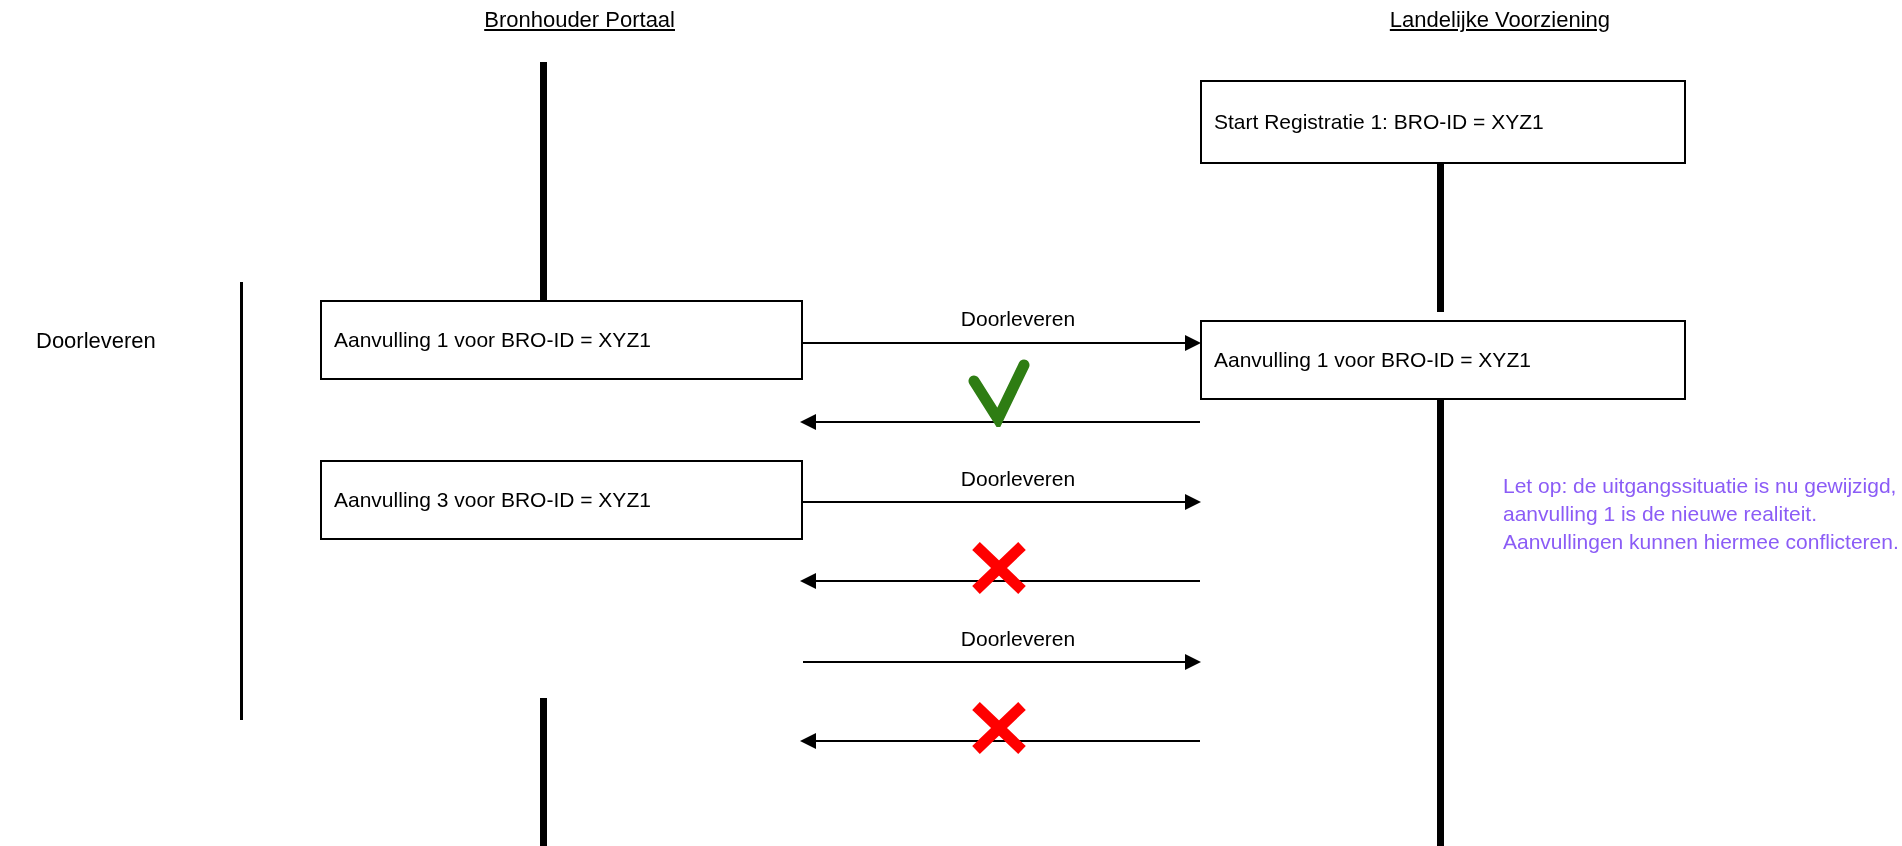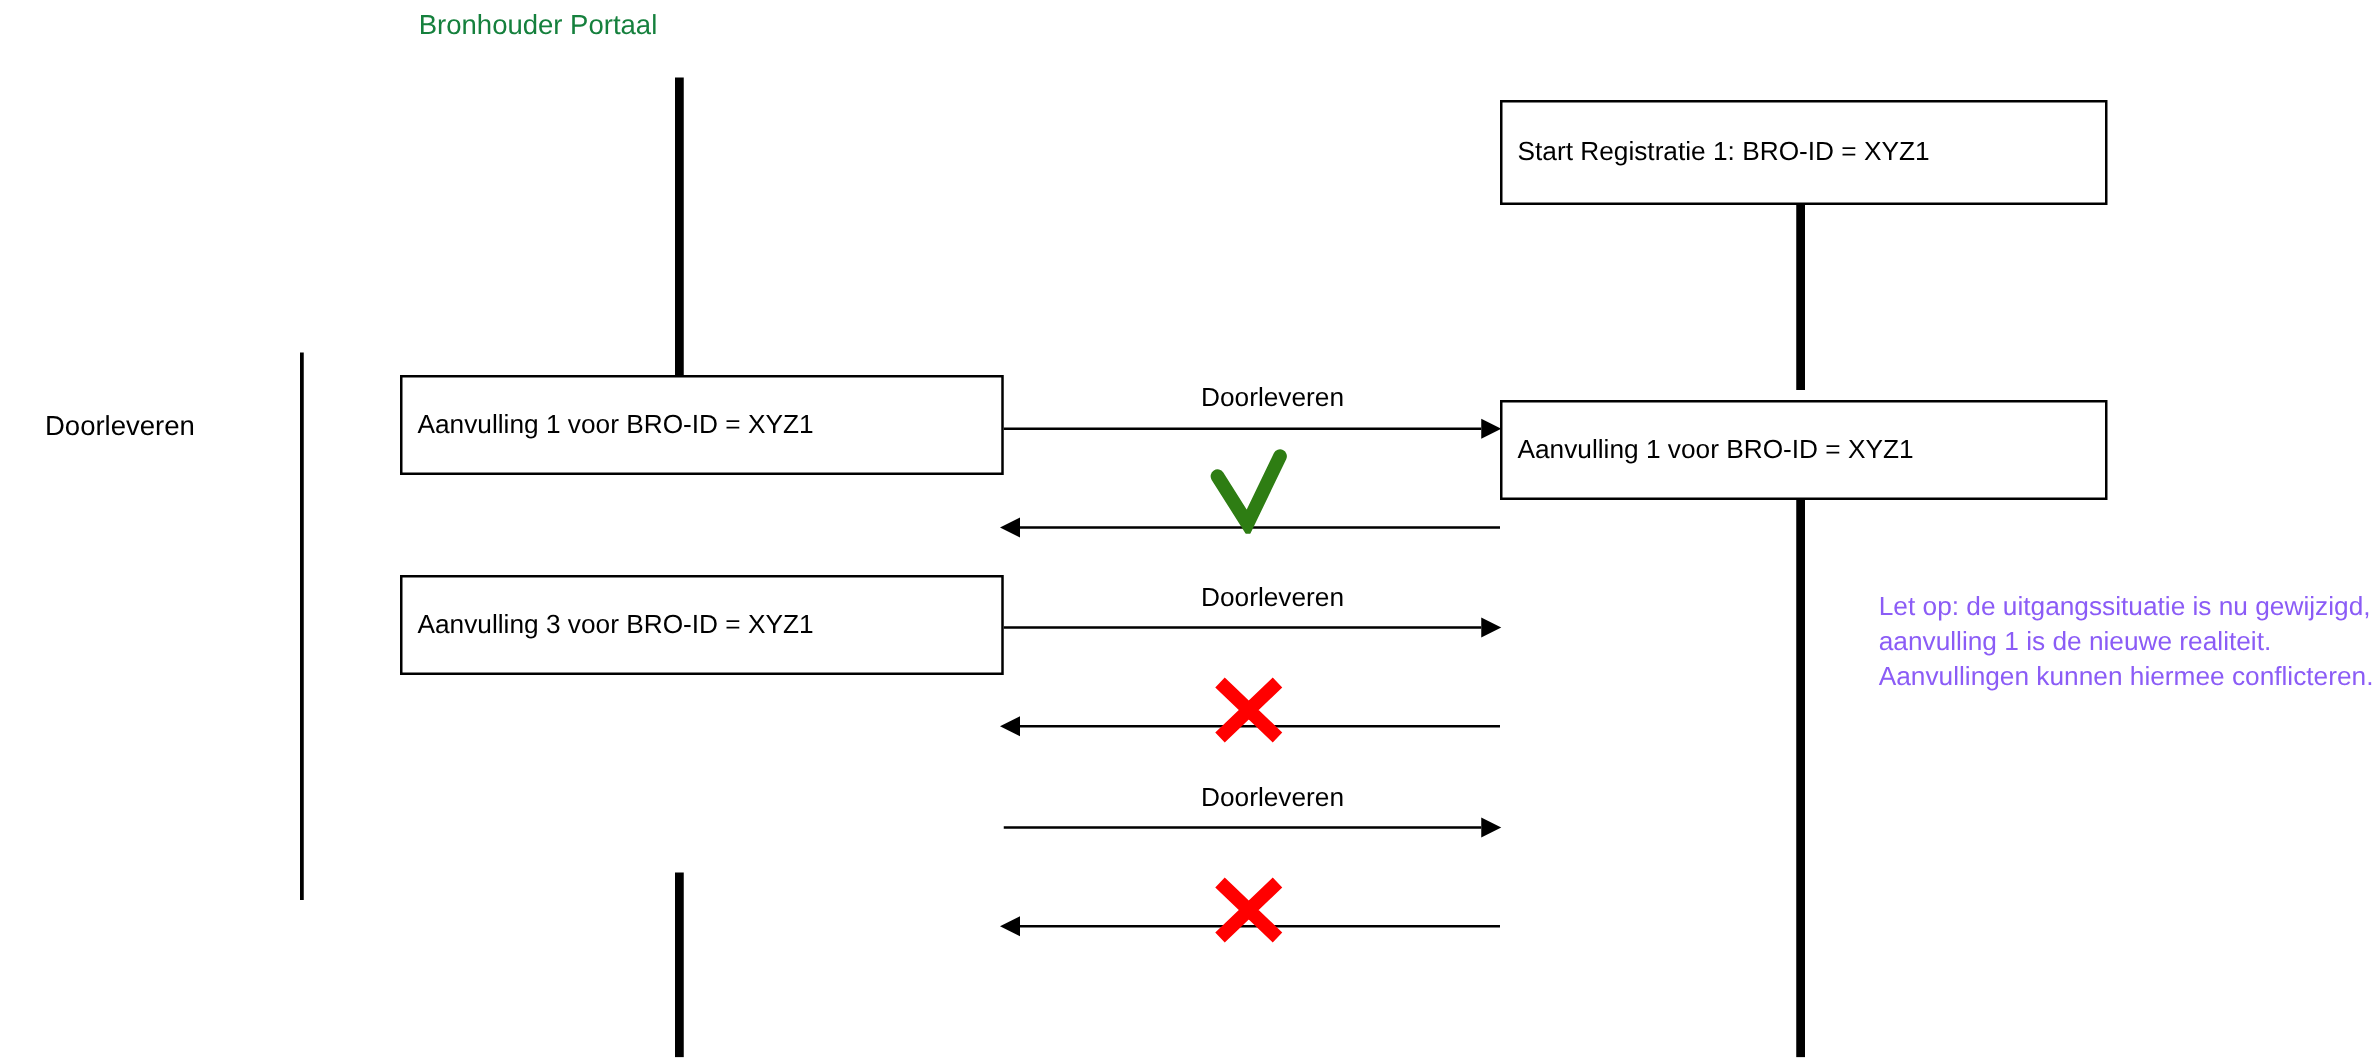--- a/index.html
+++ b/index.html
@@ -17,24 +17,25 @@
     width: 1902px;
     height: 846px;
     background: #ffffff;
     overflow: hidden;
   }
   .abs { position: absolute; }
 
   
   .col-title {
     font-size: 22px;
-    color: #15803d;
+    color: #000000;
     white-space: nowrap;
-    text-align: left;
+    text-align: right;
     line-height: 26px;
+    text-decoration: underline;
   }
 
   
   .lifeline {
     background: #000000;
     width: 7px;
   }
 
   
   .msgbox {
@@ -101,20 +102,23 @@
 </style>
 </head>
 <body>
 
 <div id="canvas">
 
   <div class="abs col-title" style="left:335px; top:7px; width:340px;">
     <span>Bronhouder Portaal</span>
   </div>
 
+  <div class="abs col-title" style="left:1270px; top:7px; width:340px;">
+    <span>Landelijke Voorziening</span>
+  </div>
 
   <div class="abs lifeline" style="left:540px; top:62px; height:238px;"></div>
 
   <div class="abs lifeline" style="left:540px; top:698px; height:148px;"></div>
 
   <div class="abs lifeline" style="left:1437px; top:164px; height:148px;"></div>
 
   <div class="abs lifeline" style="left:1437px; top:400px; height:446px;"></div>
 
   <div class="abs bracket" style="left:240px; top:282px; height:438px;"></div>

